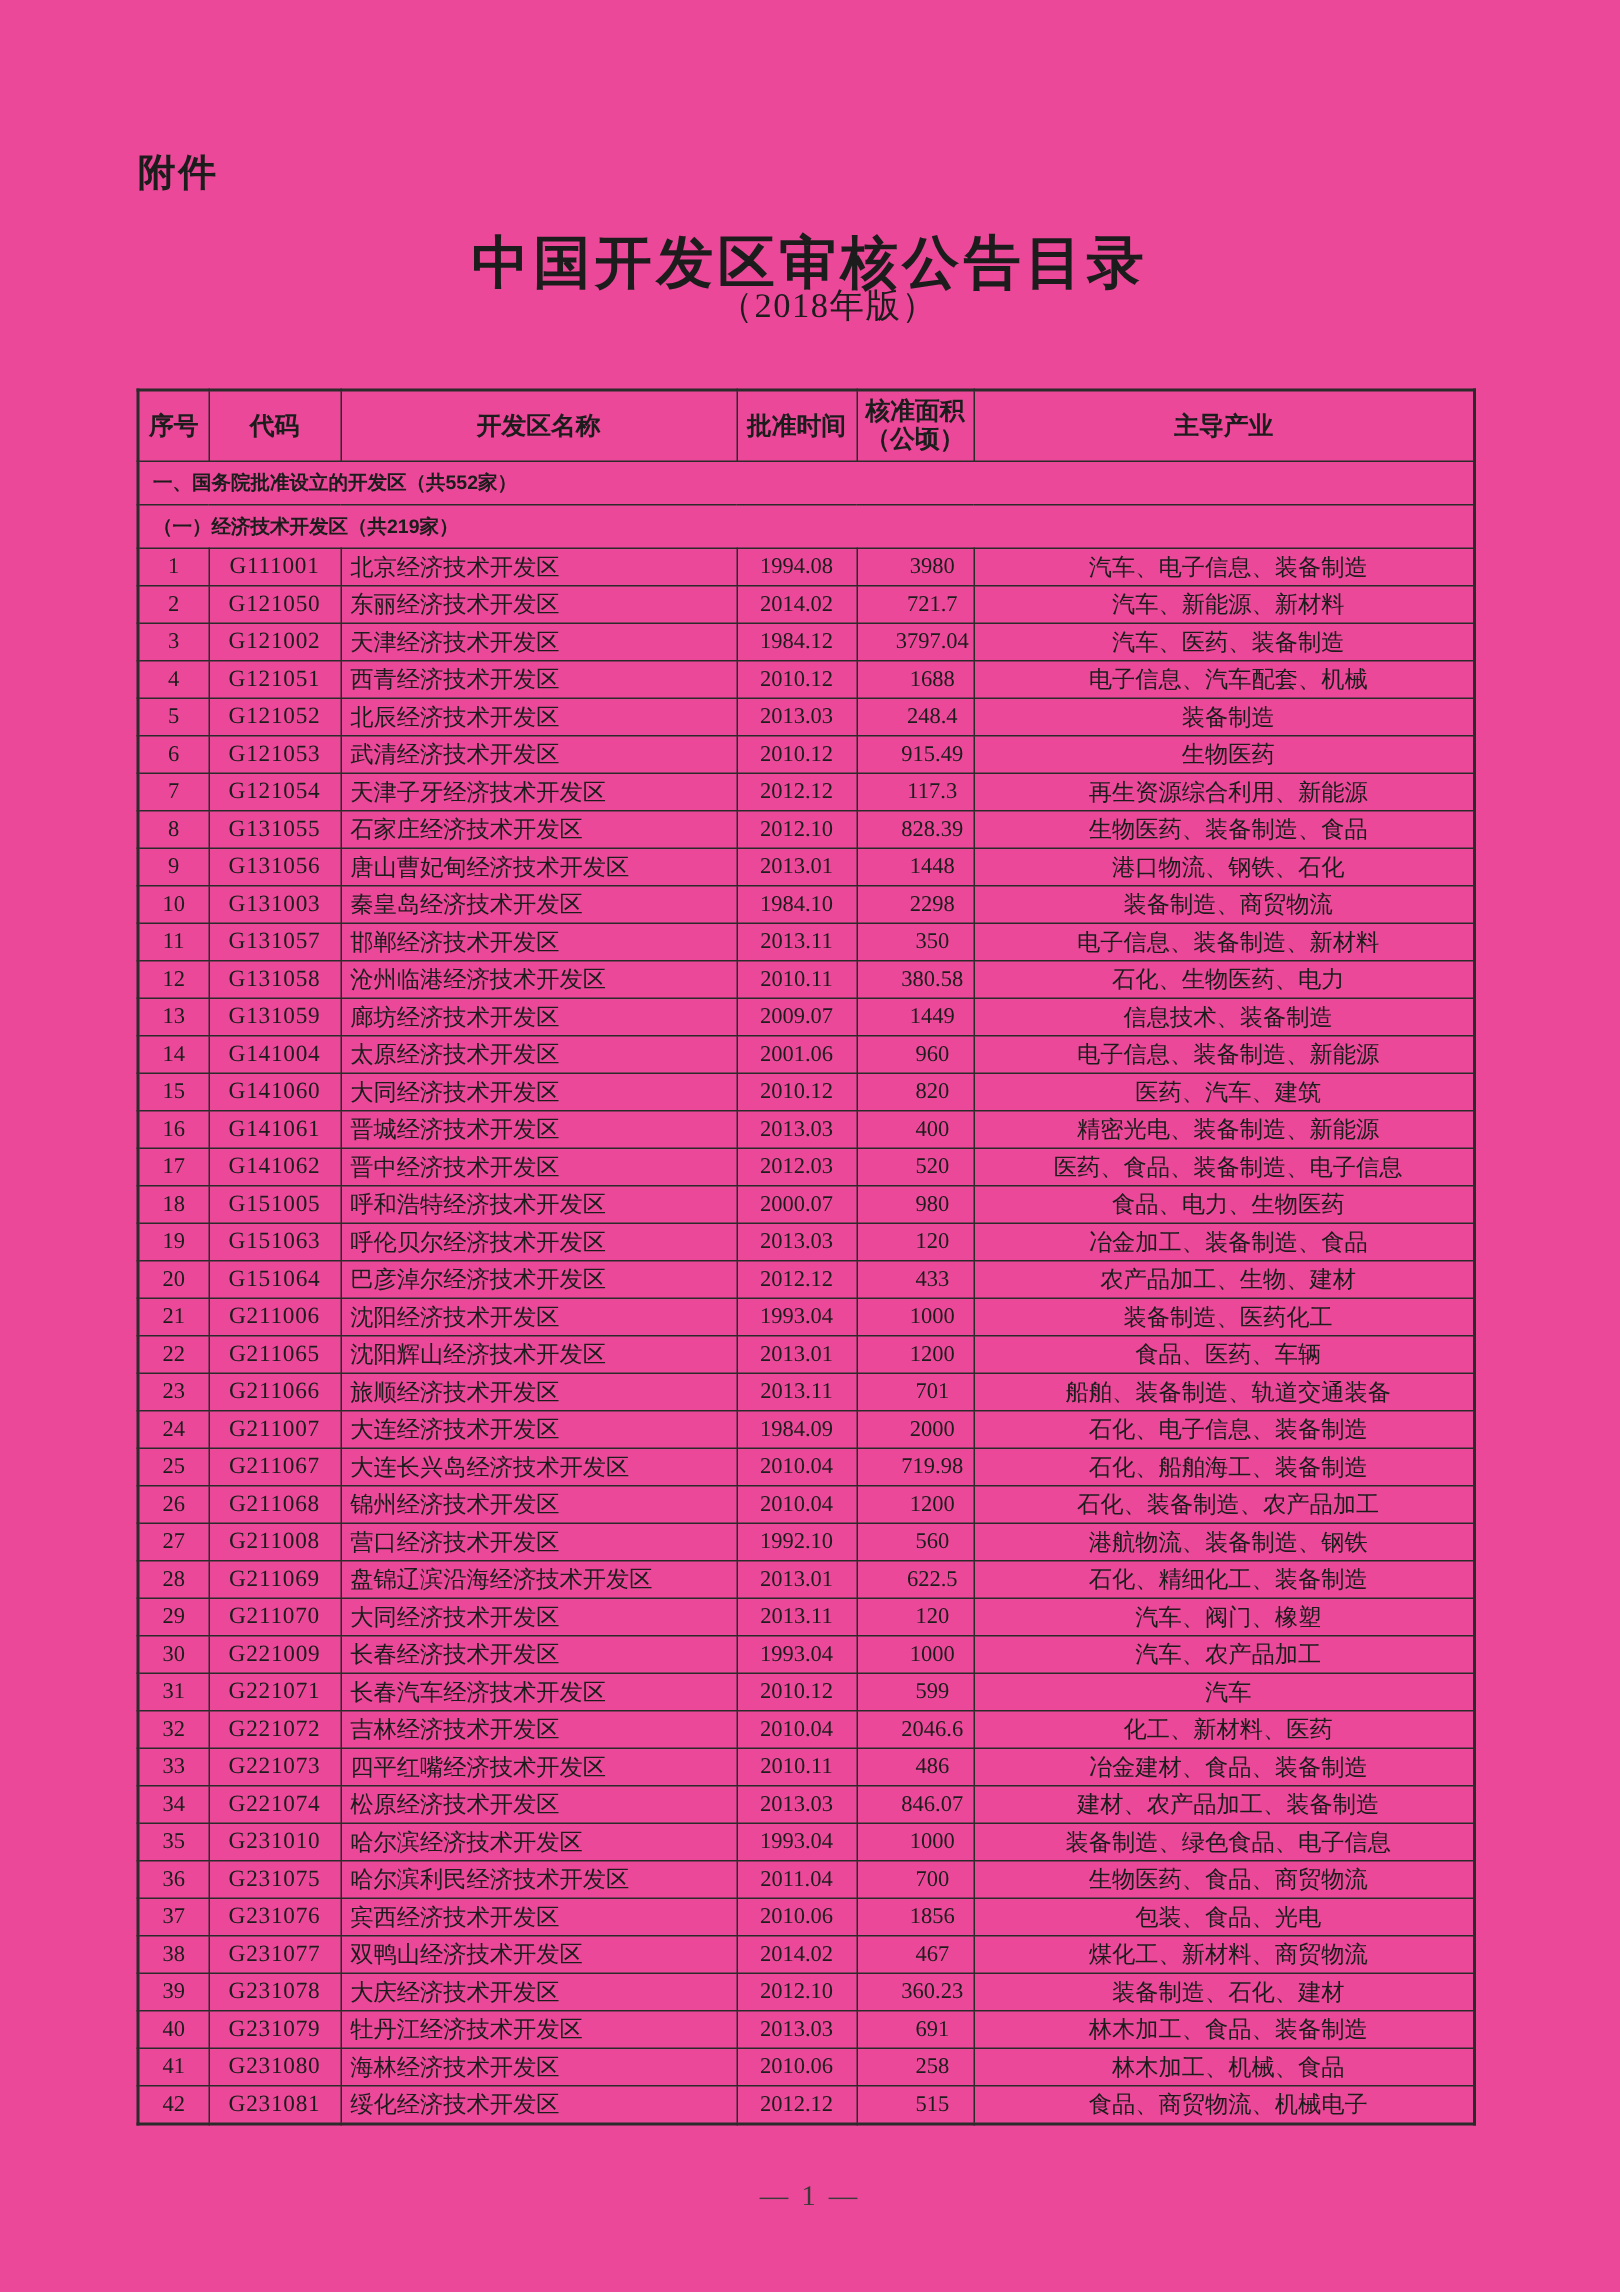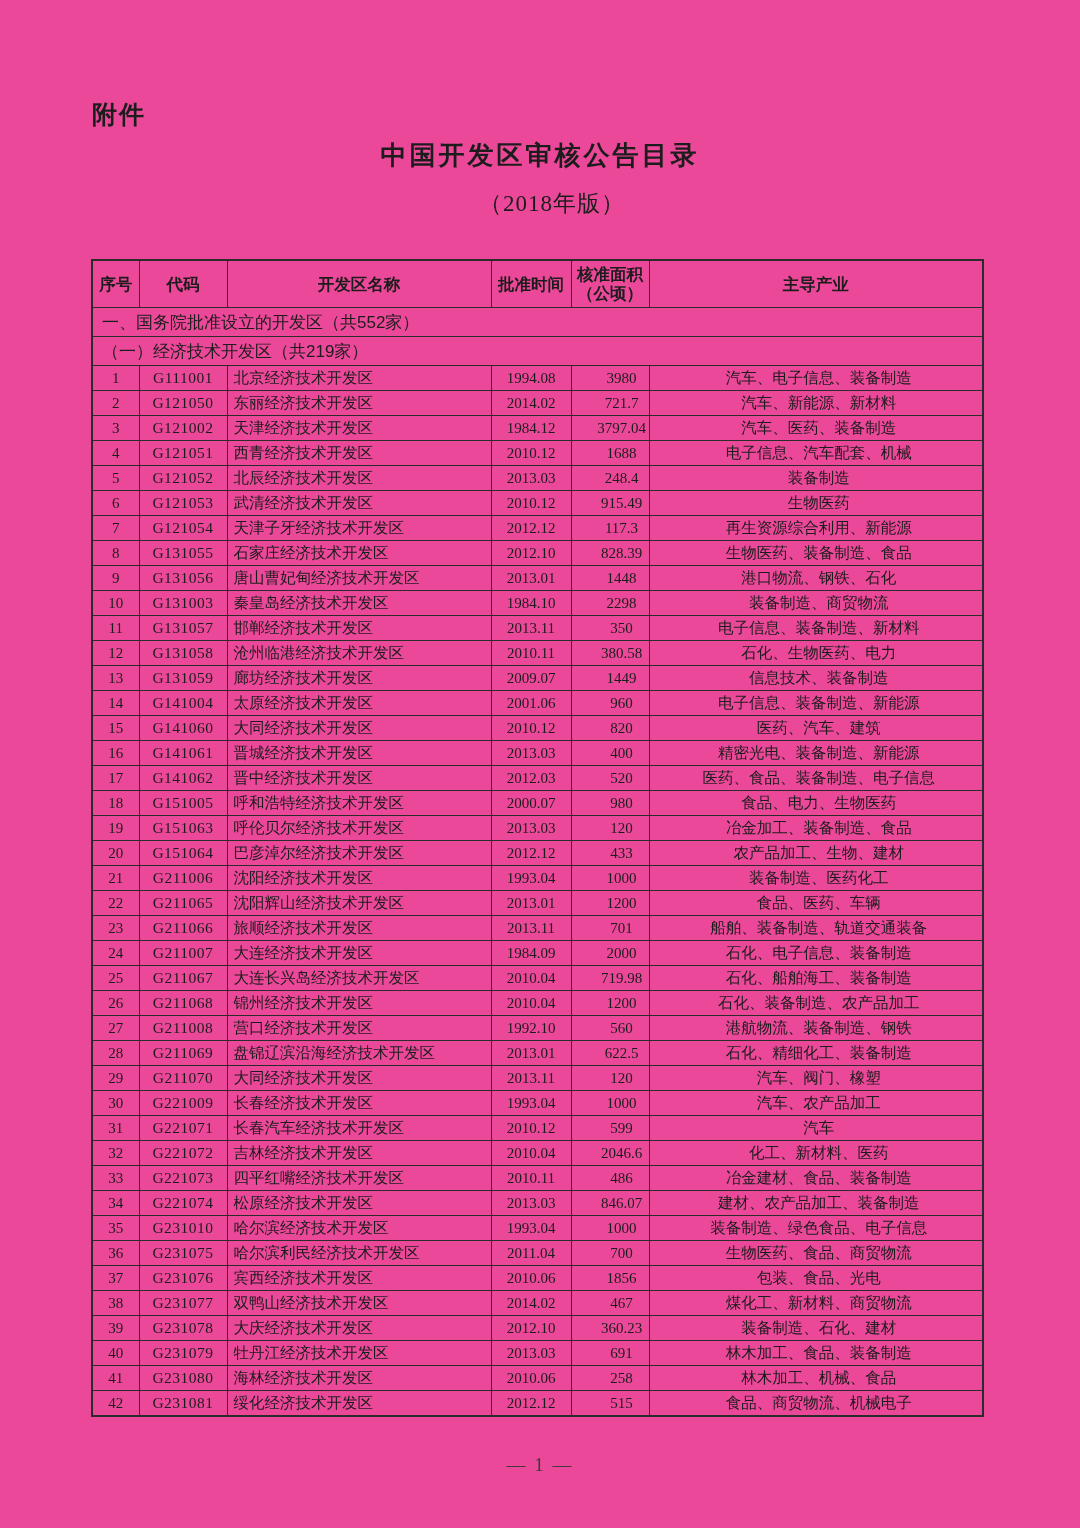--- a/index.html
+++ b/index.html
@@ -22,26 +22,26 @@
   .attachment{
     position:absolute;
     left:92px; top:98px;
     font-family:var(--sans);
     font-weight:700;
     font-size:25px;
     letter-spacing:2px;
   }
   .doc-title{
     position:absolute;
-    left:0; top:138px;
+    left:0; top:150px;
     width:100%;
     text-align:center;
     font-family:Liberation Sans, sans-serif;
     font-weight:700;
-    font-size:26px;
+    font-size:38px;
     letter-spacing:3px;
   }
   .doc-subtitle{
     position:absolute;
     left:0; top:188px;
     width:100%;
     text-align:center;
     font-family:var(--serif);
     font-size:23px;
     letter-spacing:1px;
@@ -72,22 +72,22 @@
     font-size:16.5px;
     text-align:center;
     vertical-align:middle;
     padding:0;
     line-height:1.15;
   }
   thead th .two-line{display:block;}
   tr.section-row td{
     height:28px;
     font-family:var(--sans);
-    font-weight:400;
-    font-size:17px;
+    font-weight:700;
+    font-size:13px;
     text-align:left;
     padding:0 0 0 9px;
     vertical-align:middle;
   }
   tbody td{
     height:24px;
     font-size:15.5px;
     vertical-align:middle;
     padding:0;
   }

